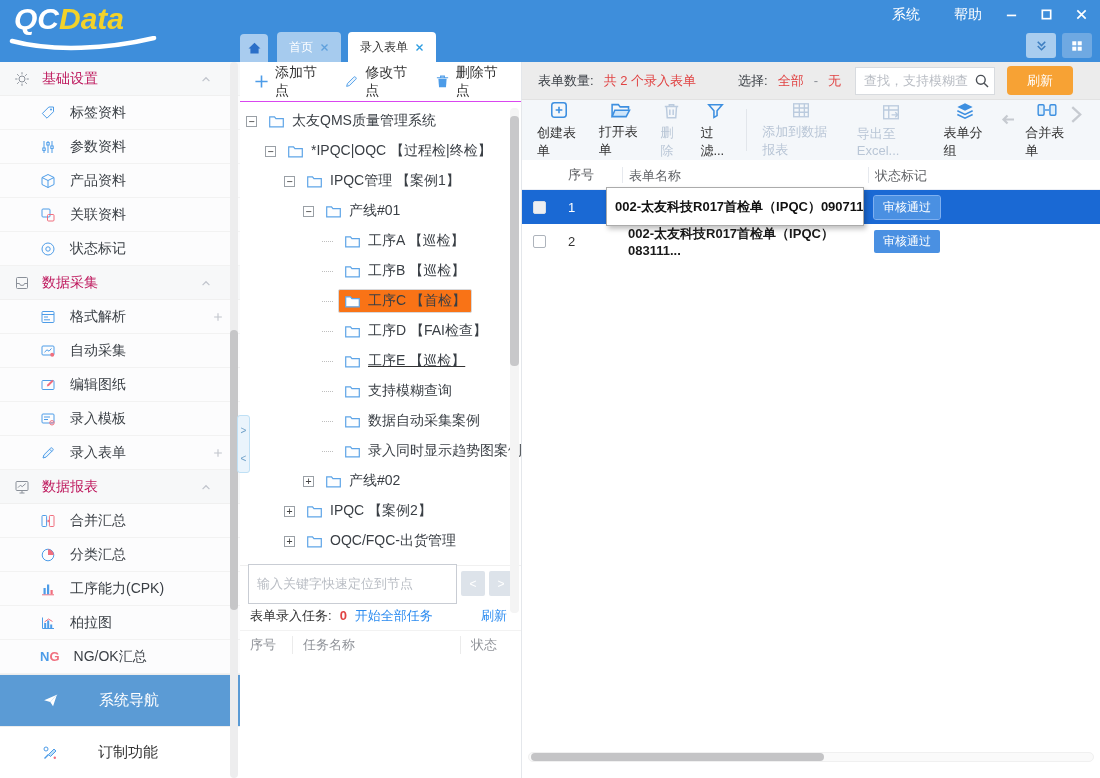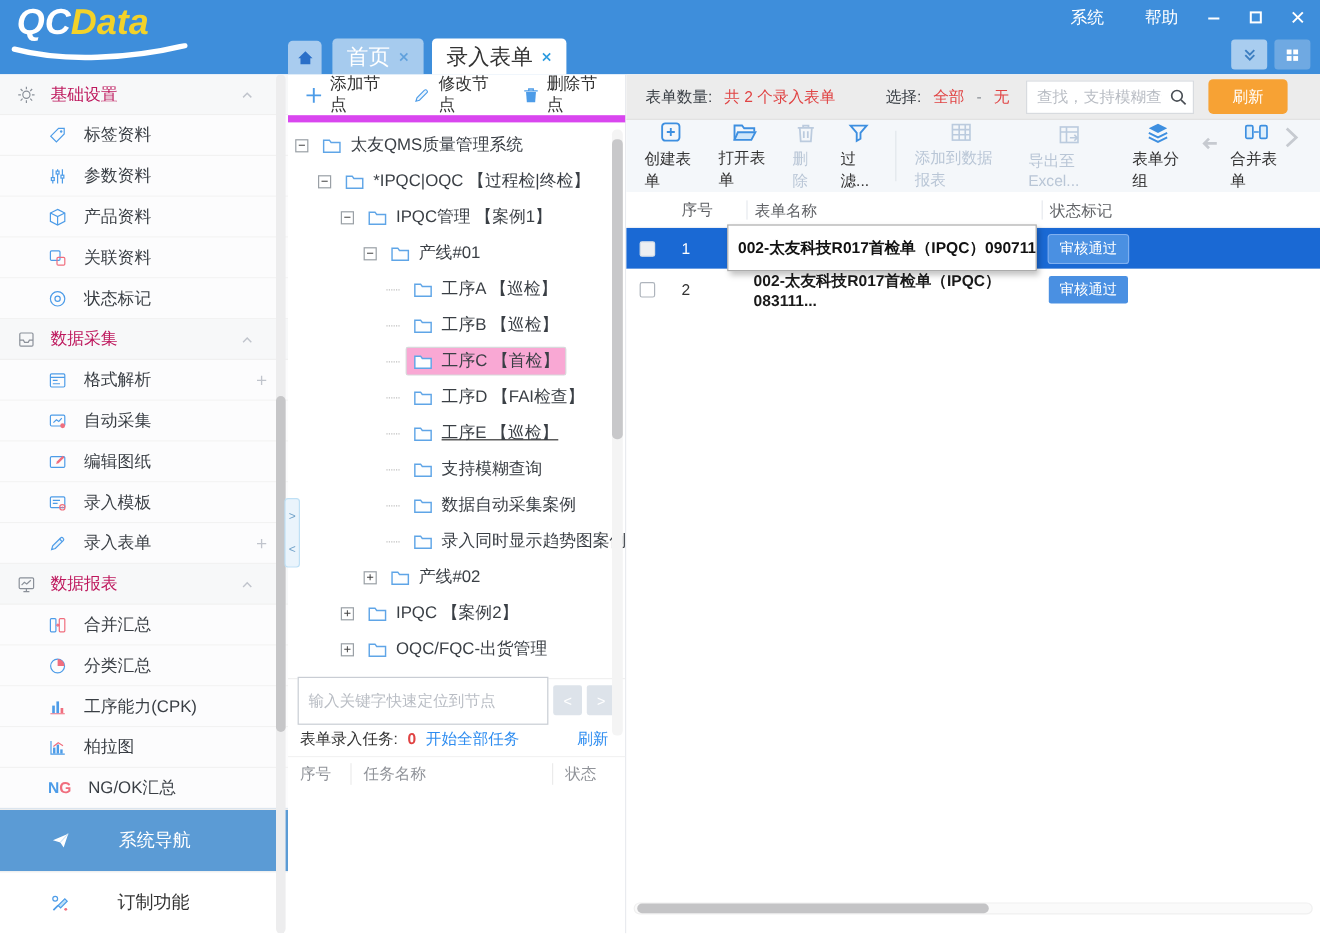--- a/index.html
+++ b/index.html
@@ -11,21 +11,21 @@
   .header { position:relative; height:62px; background:var(--c-titlebar,#3E8EDB); }
   .logo { position:absolute; left:14px; top:2px; font-size:30px; font-weight:800; font-style:italic; letter-spacing:0; line-height:34px; }
   .logo .lq { color:#fff; } .logo .ld { color:#F3D229; }
   .logo-swoosh { position:absolute; left:8px; top:36px; }
   .top-menu { position:absolute; top:6px; right:118px; display:flex; gap:34px; color:#fff; font-size:14px; }
   .top-menu span { cursor:default; }
   .win-btns { position:absolute; top:8px; right:12px; display:flex; gap:22px; align-items:center; }
   .win-btns .ico { display:inline-flex; }
   .tabs { position:absolute; left:240px; bottom:0; display:flex; align-items:flex-end; gap:7px; }
   .home-btn { width:28px; height:28px; background:#A9CCEF; border-radius:4px 4px 0 0; display:flex; align-items:center; justify-content:center; margin-right:2px; }
-  .tab { height:30px; display:flex; align-items:center; gap:7px; padding:0 12px; border-radius:4px 4px 0 0; font-size:18px; }
+  .tab { height:30px; display:flex; align-items:center; gap:7px; padding:0 12px; border-radius:4px 4px 0 0; font-size:12px; }
   .tab.inactive { background:#A6CBEE; color:#fff; }
   .tab.active { background:#fff; color:#333; }
   .right-btns { position:absolute; right:8px; bottom:4px; display:flex; gap:6px; }
   .rb { width:30px; height:25px; border-radius:3px; display:flex; align-items:center; justify-content:center; }
   .rb.chev { background:#A9CDEF; }
   .rb.grid { background:#6FA9E2; }
 
   
   .body { display:flex; height:716px; position:relative; }
 
@@ -40,29 +40,29 @@
   .sb-plus { margin-right:16px; }
   .sidebar-footer { }
   .sb-foot { height:52px; display:flex; align-items:center; padding-left:42px; gap:40px; font-size:15px; border-top:1px solid #EDEDED; background:#fff; cursor:pointer; }
   .sb-foot.active { background:var(--c-selnav,#5B9BD5); color:#fff; }
   .sb-scrollbar { position:absolute; right:2px; top:0; bottom:0; width:8px; background:#EDEDEE; border-radius:4px; }
   .sb-scrollbar .thumb { position:absolute; left:0; width:8px; top:268px; height:280px; background:#C6C6C8; border-radius:4px; }
   .collapse-pill { position:absolute; left:237px; top:353px; width:13px; height:58px; background:#EAF4FC; border:1px solid #BFE0F5; border-radius:3px; display:flex; flex-direction:column; align-items:center; justify-content:space-around; color:#6FA0C8; font-size:10px; z-index:6; cursor:pointer; }
 
   
   .tree-panel { width:282px; background:#fff; border-right:1px solid #E4E7EB; display:flex; flex-direction:column; position:relative; }
-  .tree-toolbar { height:40px; display:flex; align-items:center; gap:0; padding:0 12px; border-bottom:6px solid #d946ef; }
+  .tree-toolbar { height:40px; display:flex; align-items:center; gap:0; padding:0 12px; border-bottom:1px solid #d946ef; }
   .tt-btn { display:flex; align-items:center; gap:6px; font-size:14px; color:#333; cursor:pointer; padding:4px 2px; }
   .tt-btn + .tt-btn { margin-left:14px; }
   .tree-list { padding-top:4px; }
   .tree-row { height:30px; display:flex; align-items:center; cursor:pointer; white-space:nowrap; }
   .expander { width:11px; height:11px; border:1px solid #9AA0A6; background:#fff; font-size:10px; line-height:9px; text-align:center; color:#444; margin-right:5px; flex:none; font-family:"DejaVu Sans Mono",monospace; }
   .leaf-dash { width:11px; margin-right:5px; border-top:1px dotted #BFBFBF; flex:none; }
   .tree-inner { display:flex; align-items:center; gap:7px; padding:3px 6px; border-radius:2px; }
-  .tree-inner.selected { background:#f9a8d4; border:1px solid #D8D8DA; padding:2px 5px; }
+  .tree-inner.selected { background:#f97316; border:1px solid #D8D8DA; padding:2px 5px; }
   .tree-label { font-size:14px; color:#3A3F45; }
   .tree-partial-clip { height:9px; overflow:hidden; }
   .tree-scrollbar { position:absolute; right:2px; top:46px; height:505px; width:9px; background:#F4F4F4; border-radius:4px; }
   .tree-scrollbar .thumb { position:absolute; left:0; width:9px; top:8px; height:250px; background:#C8C8CA; border-radius:4px; }
   .tree-search-row { height:36px; display:flex; align-items:center; gap:4px; padding:0 8px; border-top:1px solid #F0F0F0; }
   .tree-search-input { flex:1; height:40px; border:1px solid #C9CDD4; padding:0 8px; font-size:13px; color:#333; outline:none; font-family:inherit; }
   .tree-search-input::placeholder { color:#B9BDC4; }
   .nav-sm { width:24px; height:25px; background:#DDE3EA; border-radius:2px; color:#fff; display:flex; align-items:center; justify-content:center; font-size:12px; cursor:pointer; }
   .tasks-bar { height:29px; display:flex; align-items:center; gap:8px; padding:0 10px; font-size:13px; }
   .tasks-count { color:var(--c-red,#E04343); font-weight:700; }

